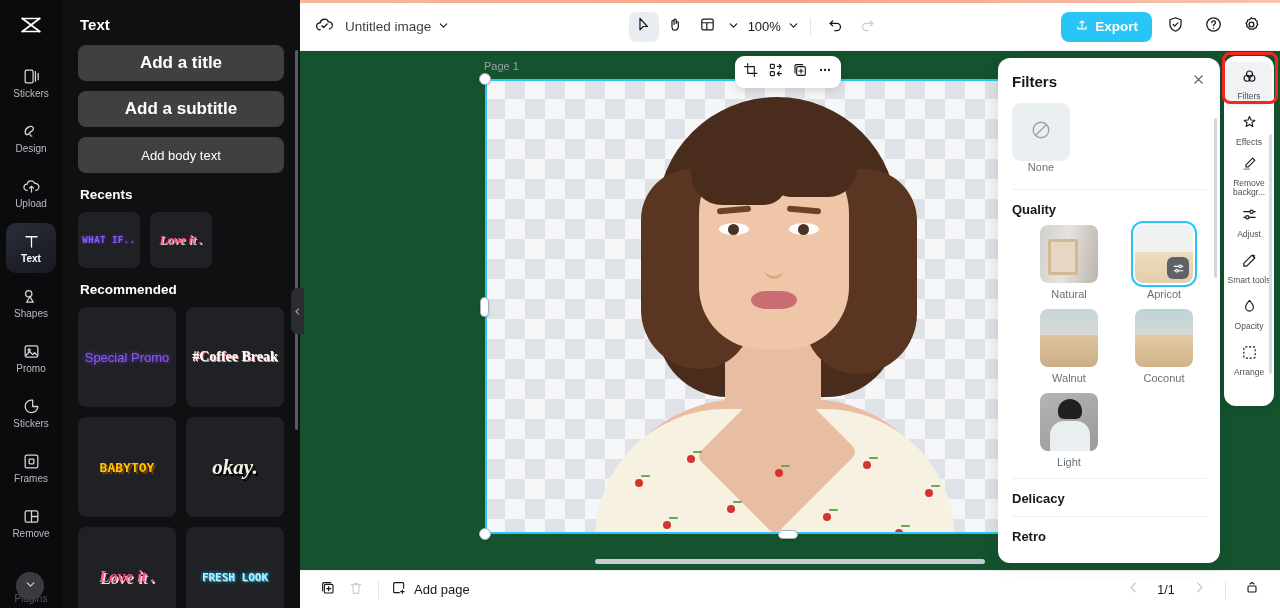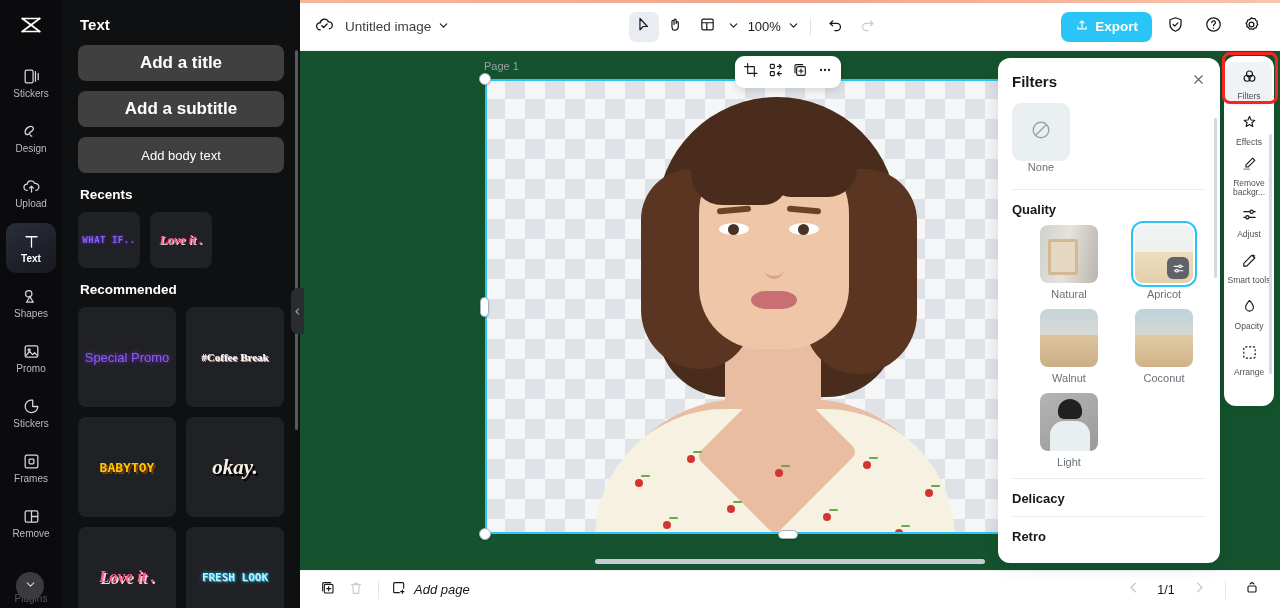--- a/index.html
+++ b/index.html
@@ -76,21 +76,21 @@
     font-size: 13px; color: #ff5f8d; text-shadow: 1px 1px 0 #ffd0dd;
   }
   .rec-grid { display: flex; flex-wrap: wrap; gap: 10px; }
   .rec-card {
     width: 98px; height: 100px; border-radius: 8px; background: #202125;
     display: flex; align-items: center; justify-content: center; cursor: pointer;
     overflow: hidden; text-align: center;
   }
   .tp-promo { color: #8b5cf6; font-size: 13px; text-shadow: 0 0 5px #7c3aed; }
   .tp-coffee {
-    font-family: "Liberation Serif", serif; font-weight: bold; font-size: 11px;
+    font-family: "Liberation Serif", serif; font-weight: bold; font-size: 14px;
     color: #fff; text-shadow: 1px 1px 0 #f0a0a0;
   }
   .tp-baby {
     font-family: "DejaVu Sans Mono", monospace; font-weight: bold; font-size: 13px;
     color: #ffc400; text-shadow: 2px 2px 0 #7a3f00; letter-spacing: 0px;
   }
   .tp-okay {
     font-family: "Liberation Serif", serif; font-style: italic; font-weight: bold;
     font-size: 21px; color: #f6f0e4; text-shadow: 2px 2px 0 #000;
   }
@@ -306,21 +306,21 @@
 
   
   .bottombar {
     position: absolute; left: 300px; bottom: 0; width: 980px; height: 38px;
     background: #fff; border-top: 1px solid #eceff1;
     display: flex; align-items: center; padding: 0 14px;
   }
   .bb-btn { width: 28px; height: 28px; display:flex; align-items:center; justify-content:center;
             border-radius:6px; cursor:pointer; }
   .bb-add { display:flex; align-items:center; gap:7px; font-size:13px; color:#16181c;
-            cursor:pointer; margin-left: 4px; font-style: italic; }
+            cursor:pointer; margin-left: 4px; }
   .bb-right { margin-left:auto; display:flex; align-items:center; gap:4px; }
   .pg-num { font-size:12.5px; color:#16181c; min-width:30px; text-align:center; }
 </style>
 </head>
 <body>
 
 <div class="app">
 
   <div class="accent-strip"></div>
 

